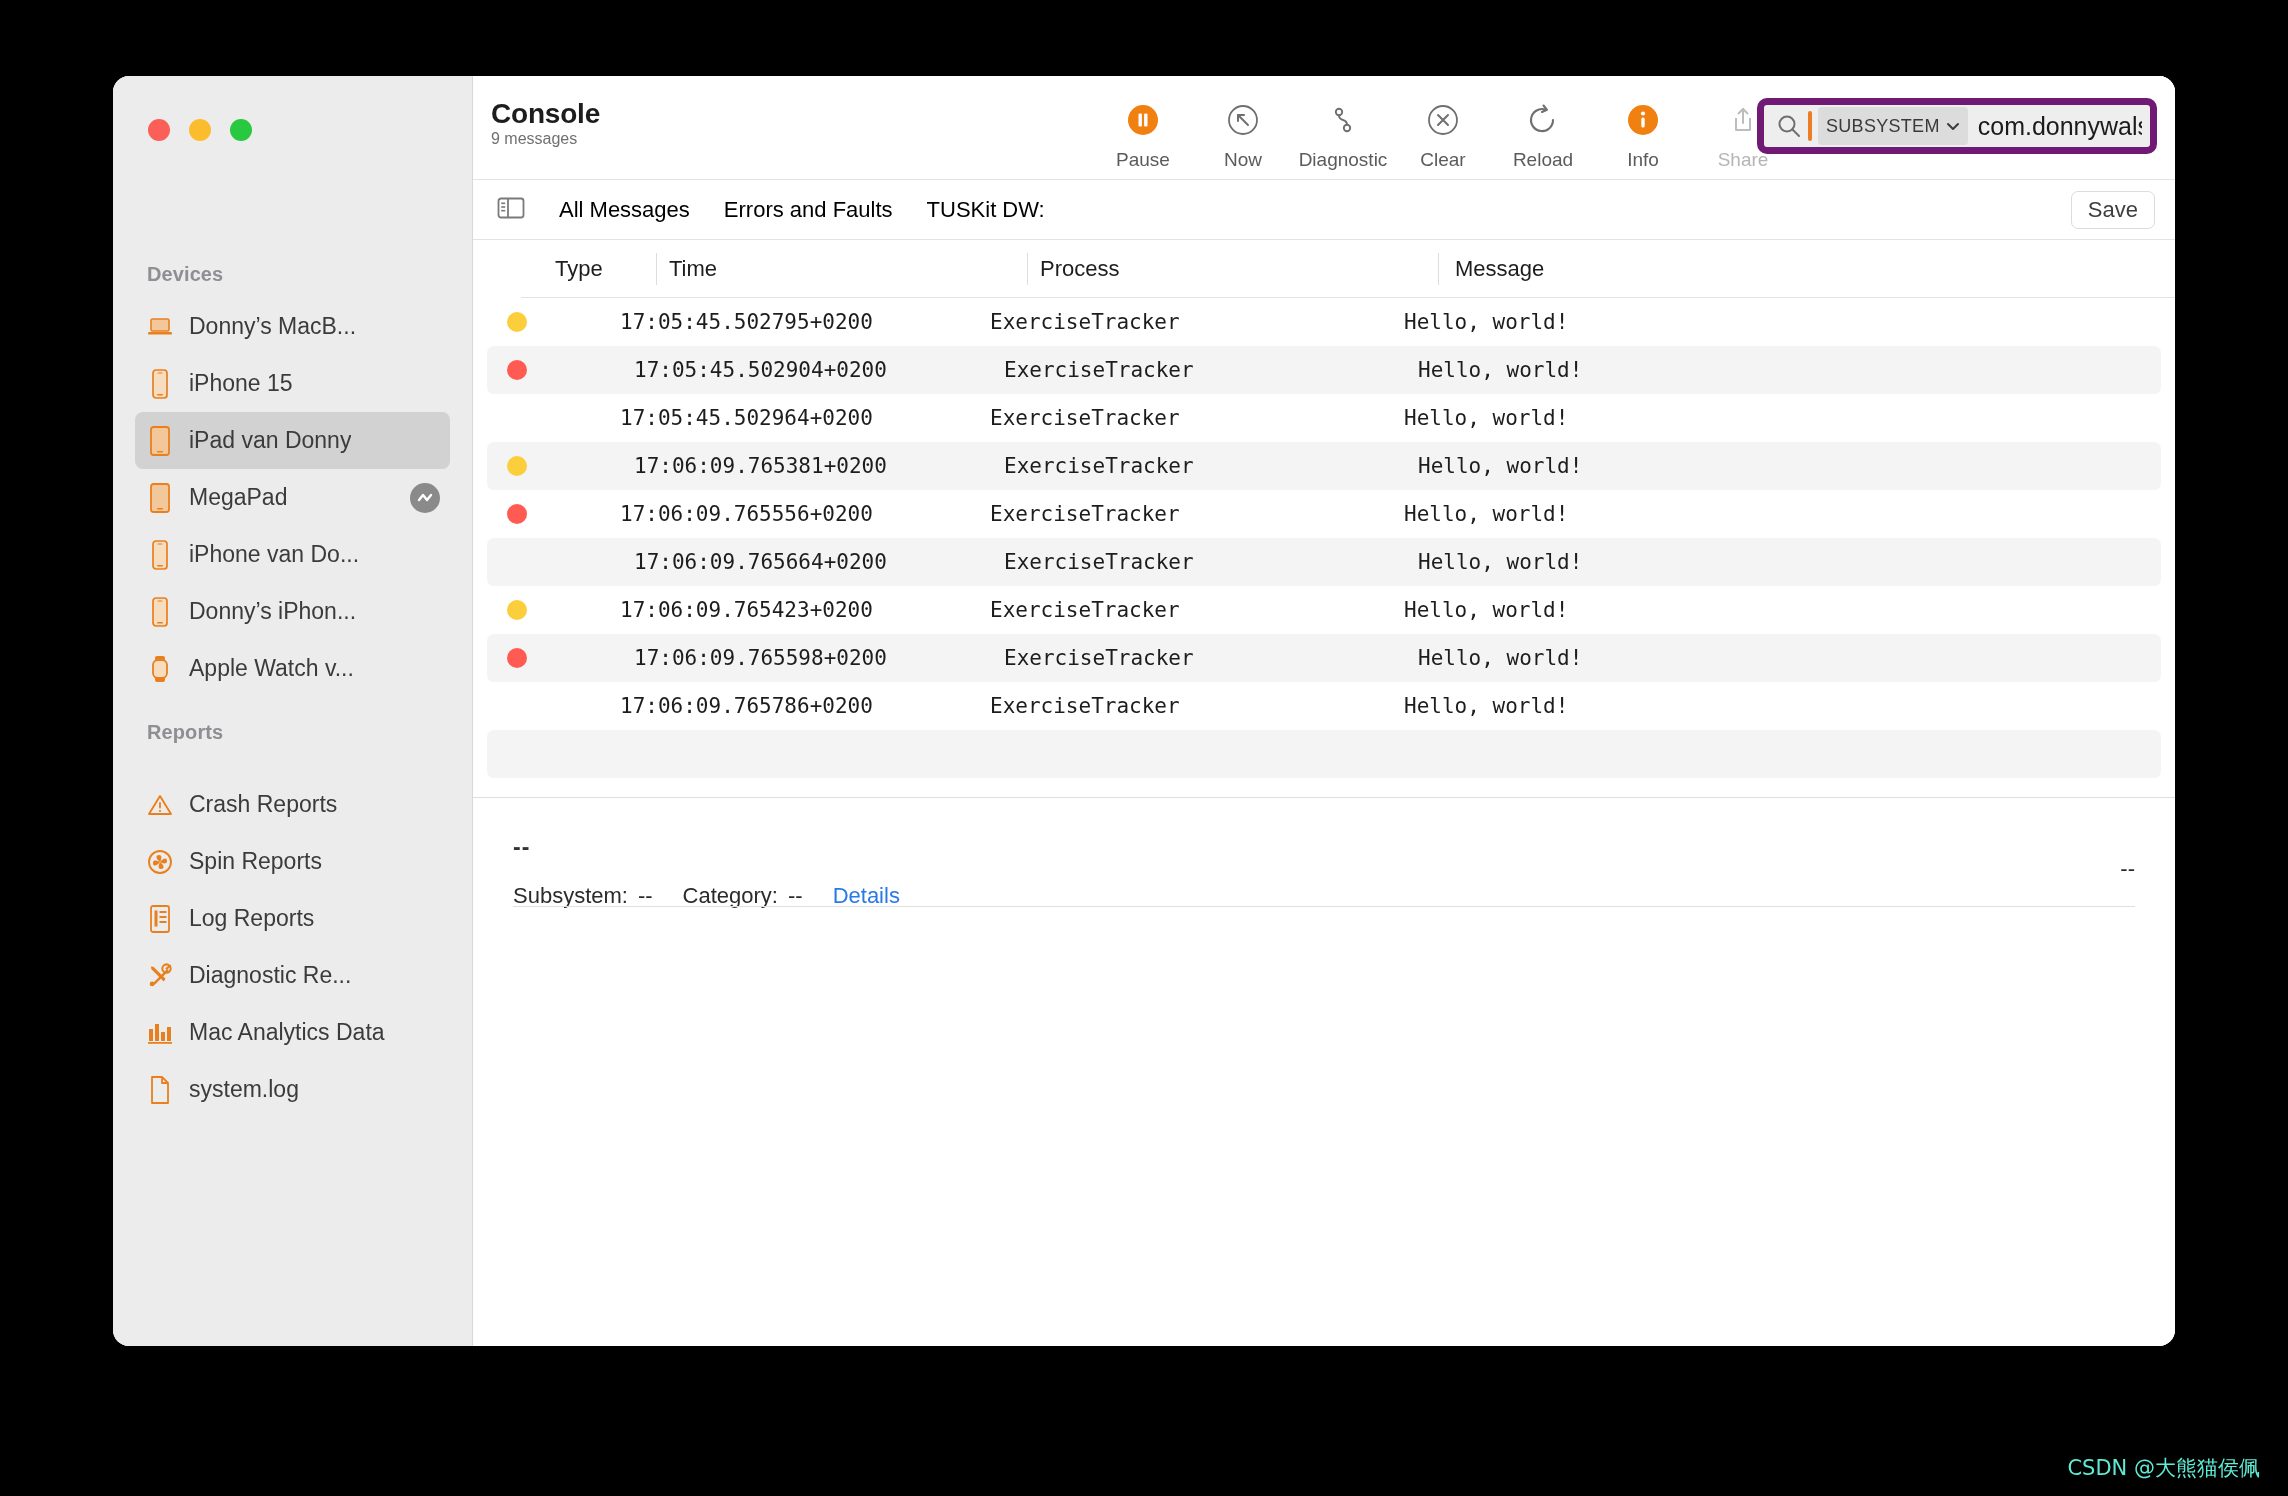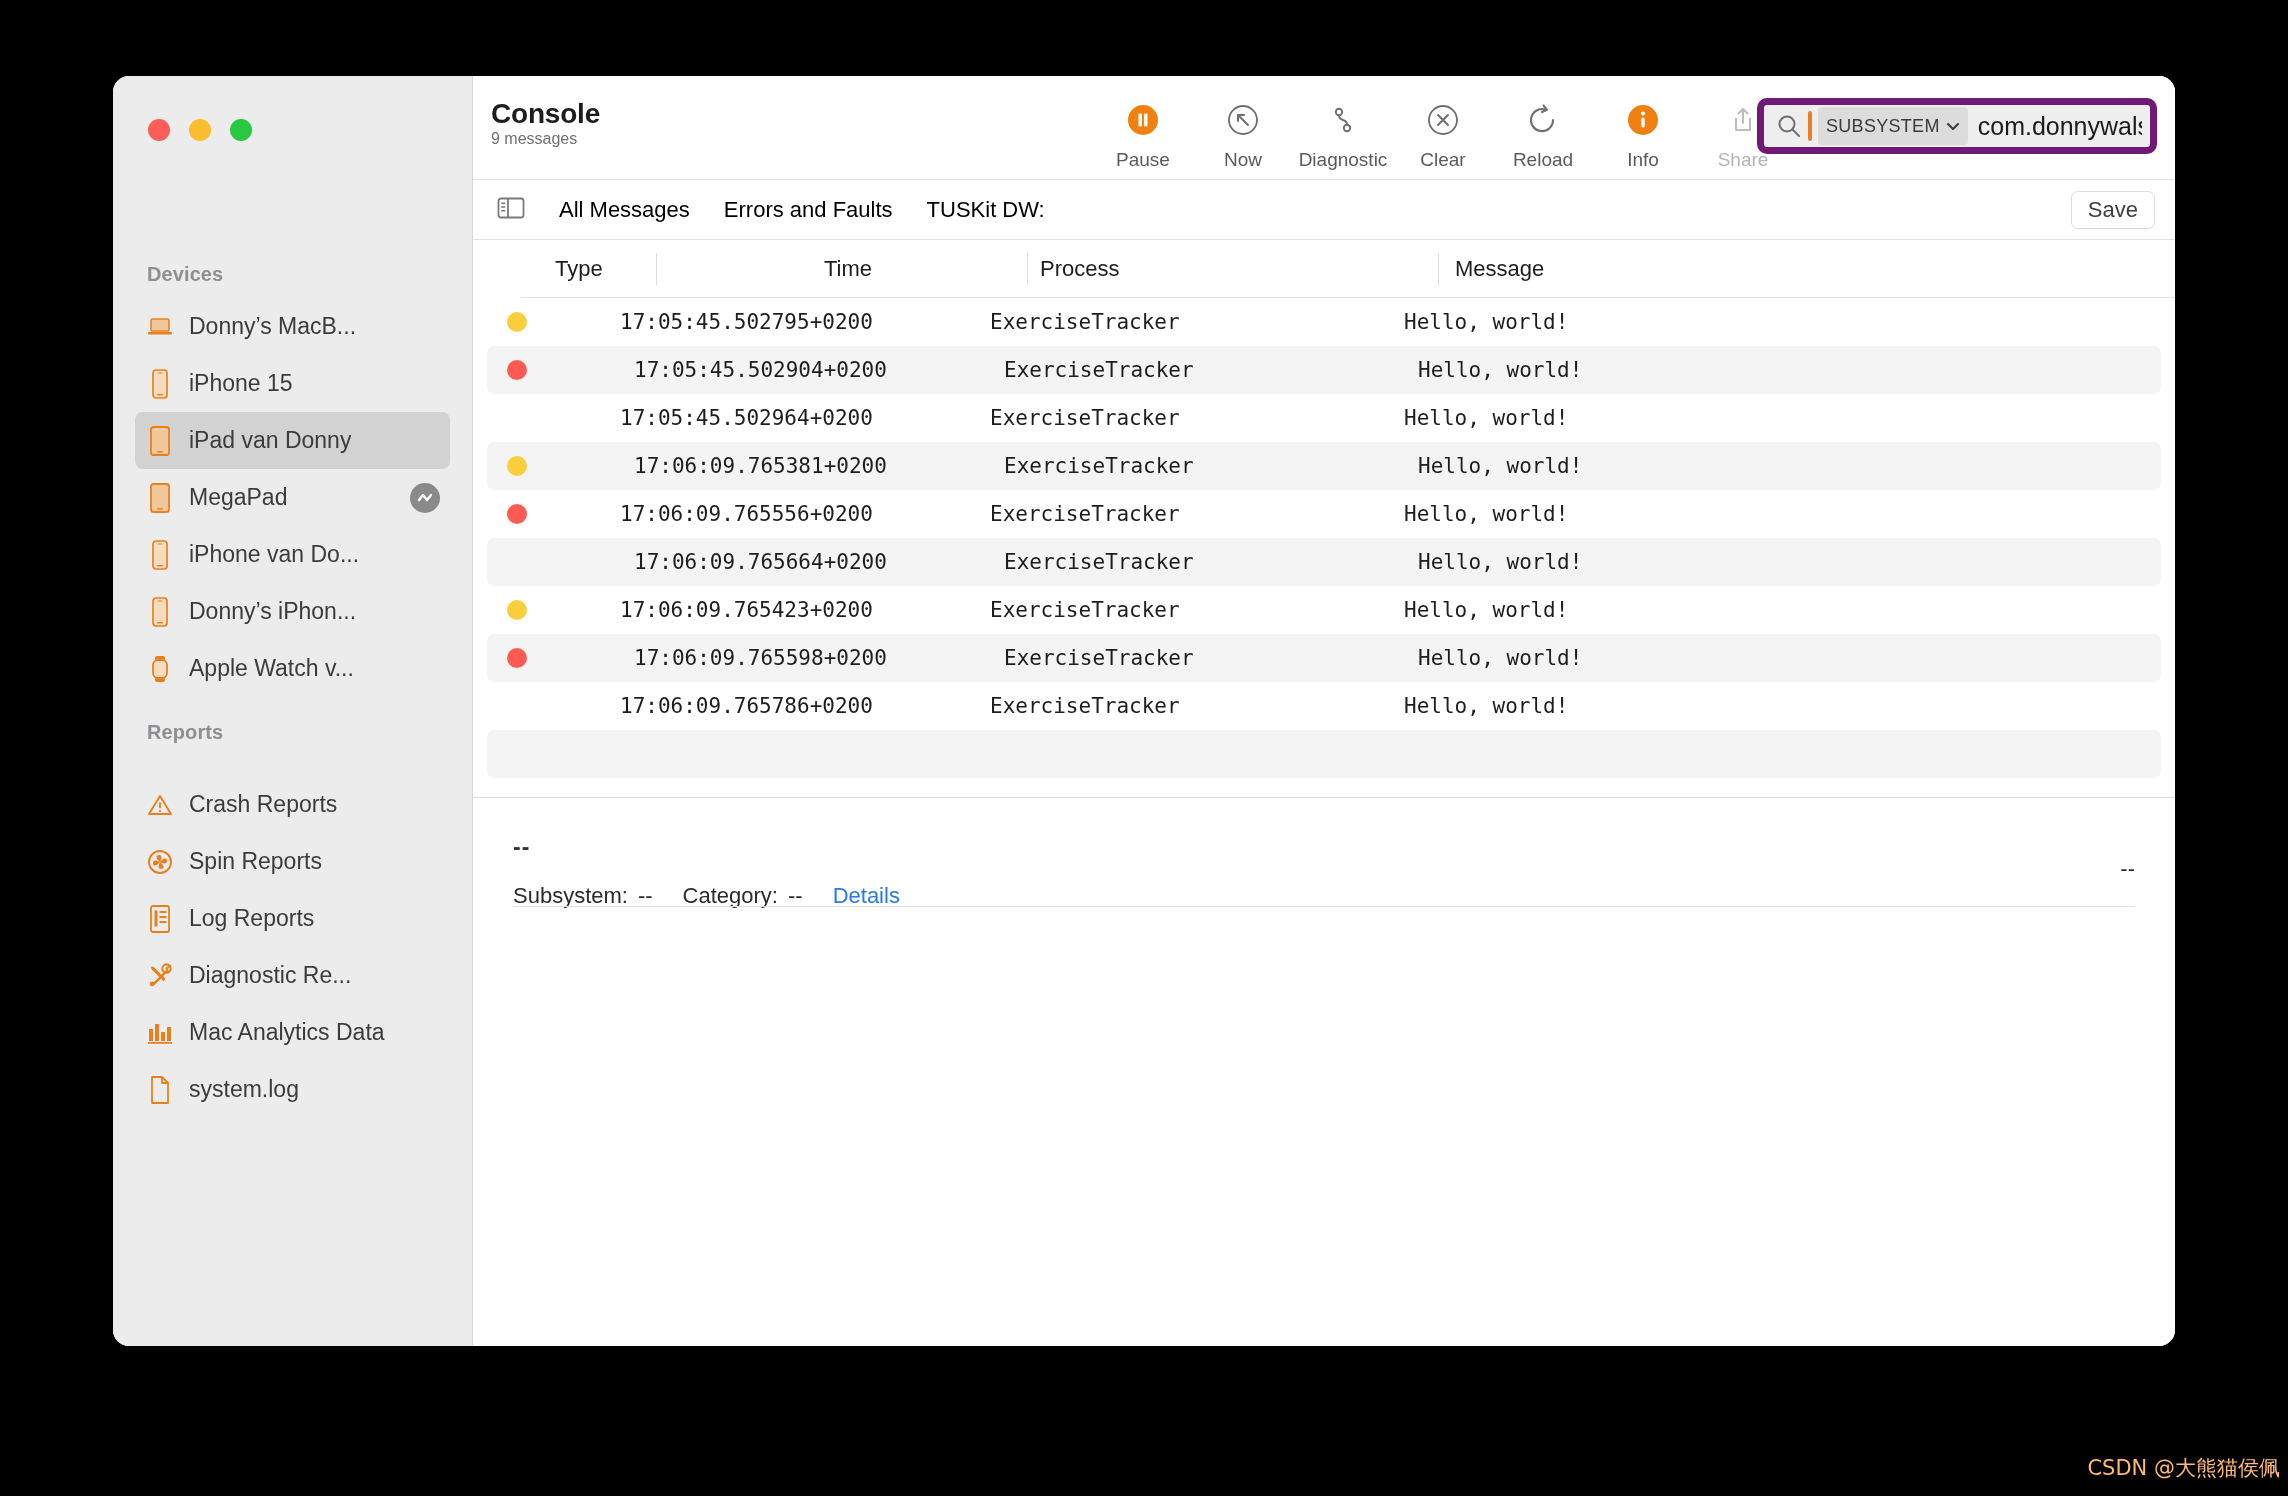--- a/index.html
+++ b/index.html
@@ -185,21 +185,21 @@
     flex: 0 0 58px;
     display: flex;
     align-items: center;
     border-bottom: 1px solid #e3e3e3;
     background: #fff;
     font-size: 22px;
     color: #1d1d1f;
     margin-left: 48px;
   }
   .col-type  { width: 135px; padding-left: 34px; }
-  .col-time  { width: 370px; padding-left: 12px; text-align: center; }
+  .col-time  { width: 370px; padding-left: 12px; }
   .col-proc  { width: 410px; padding-left: 12px; }
   .col-msg   { flex: 1; padding-left: 16px; }
   .vsep { width: 1px; height: 32px; background: #dddddd; }
 
   #rows { background: #fff; }
   .log-row {
     height: 48px;
     display: flex;
     align-items: center;
     font-family: "DejaVu Sans Mono", monospace;
@@ -236,23 +236,23 @@
     gap: 10px;
   }
   #detail-meta .gap { width: 10px; }
   #details-link { color: #2979e8; cursor: pointer; }
   #detail-right { position: absolute; right: 40px; top: 58px; font-size: 22px; color: #2b2b2b; }
   #detail-sep { position: absolute; left: 40px; right: 40px; top: 108px; height: 1px; background: #e0e0e0; }
 
   
   #watermark {
     position: absolute;
-    right: 8px; bottom: 14px;
+    right: 28px; bottom: 14px;
     font-size: 21px;
-    color: #fdba74;
+    color: #5eead4;
     font-family: "DejaVu Sans", sans-serif;
   }
 </style>
 </head>
 <body>
 
 <div id="window">
 
   <div id="sidebar">
     <div class="traffic">

